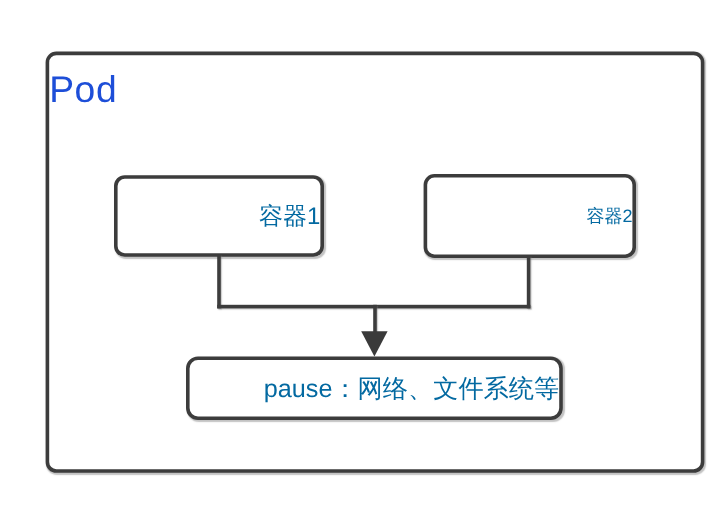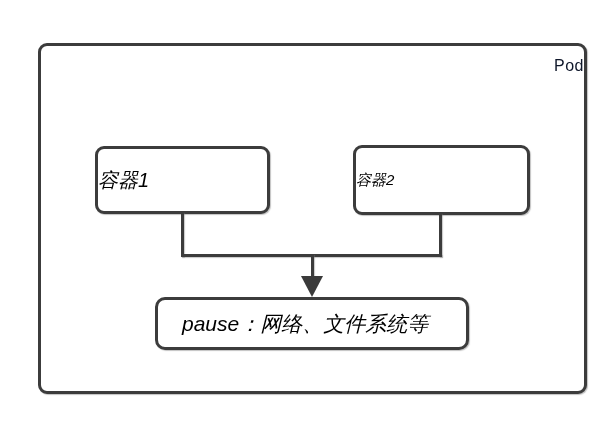--- a/index.html
+++ b/index.html
@@ -25,38 +25,37 @@
     border: 3px solid #3c3c3c;
     border-radius: 9px;
     box-shadow: 1px 1px 1px rgba(120,120,120,0.45);
     background: #ffffff;
   }
   .pod-title {
     position: absolute;
     left: 0;
     top: 11px;
     width: 100%;
-    text-align: right;
-    font-size: 16px;
-    color: #0f172a;
+    text-align: left;
+    font-size: 31px;
+    color: #1d4ed8;
     letter-spacing: 0.5px;
   }
   
   .node {
     position: absolute;
     border: 3px solid #3c3c3c;
     border-radius: 9px;
     background: #ffffff;
     box-shadow: 1px 1px 1px rgba(120,120,120,0.45);
     display: flex;
     align-items: center;
-    justify-content: flex-start;
+    justify-content: flex-end;
     box-sizing: border-box;
-    color: #000000;
-    font-style: italic;
+    color: #0369a1;
   }
   .container1 {
     left: 95px;
     top: 146px;
     width: 175px;
     height: 68px;
     font-size: 20px;
   }
   .container2 {
     left: 353px;

